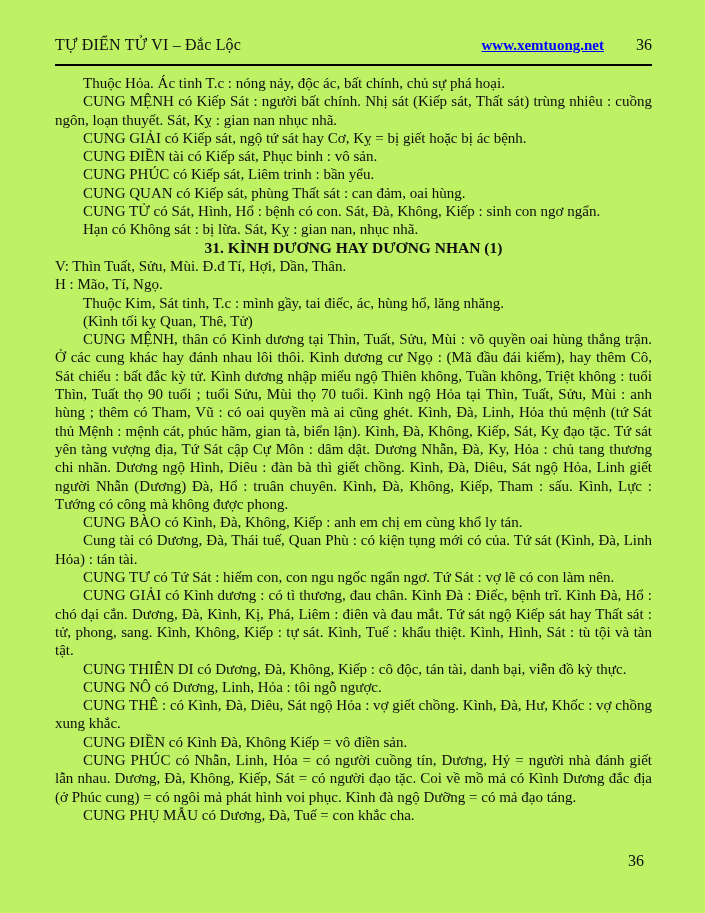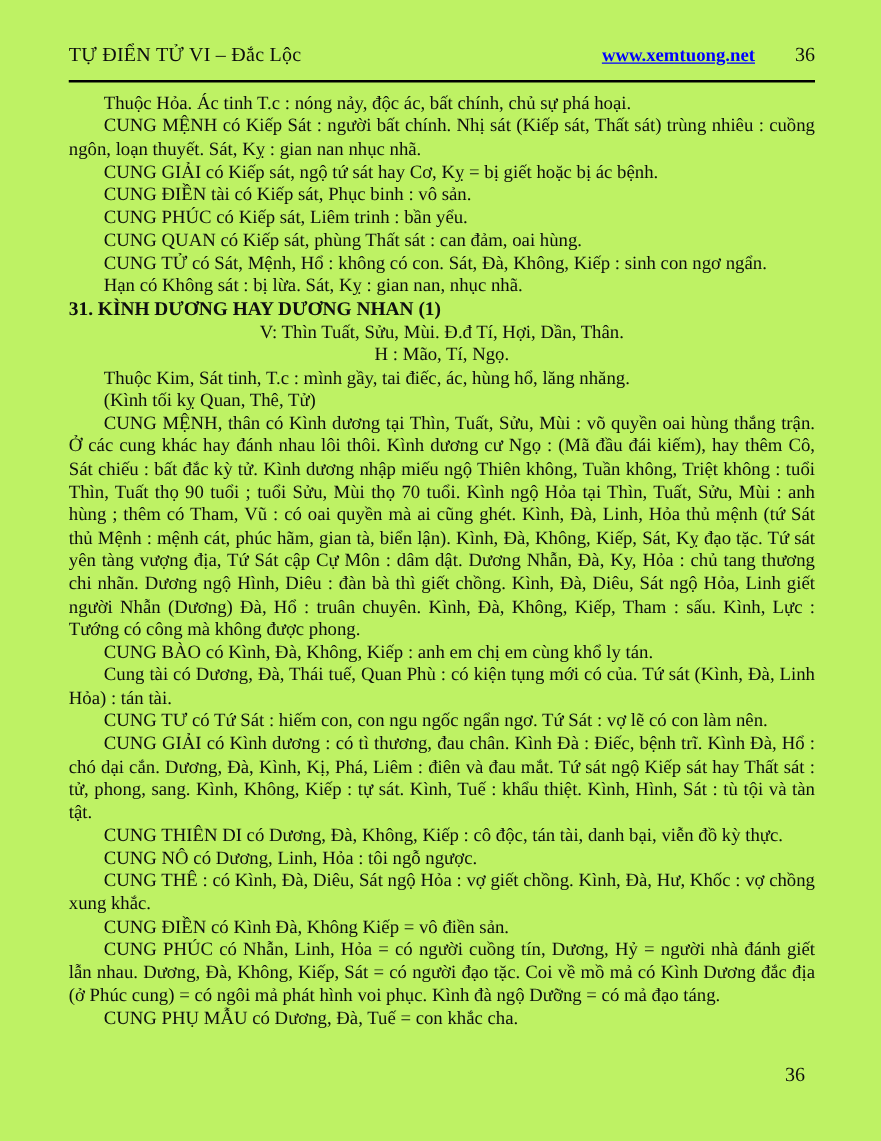--- a/index.html
+++ b/index.html
@@ -32,22 +32,22 @@
   .header-page { font-size: 16px; margin-left: 32px; white-space: nowrap; }
 
   .body-text {
     margin-top: 8px;
     font-size: 15px;
     line-height: 18.3px;
     text-align: justify;
   }
   .body-text p { margin: 0; padding: 0; }
   p.body    { text-indent: 28px; }
-  p.center  { text-align: center; text-indent: 0; }
-  p.heading { text-align: left; text-indent: 0; font-weight: bold; font-size: 15.5px; }
+  p.center  { text-align: left; text-indent: 0; }
+  p.heading { text-align: center; text-indent: 0; font-weight: bold; font-size: 15.5px; }
 
   .footer {
     position: absolute;
     left: 55px; top: 852px;
     width: 597px;
     text-align: right;
     padding-right: 8px;
     box-sizing: border-box;
     font-size: 16px;
   }
@@ -64,21 +64,21 @@
       <span class="header-page">36</span>
     </div>
 
     <div class="body-text">
       <p class="body">Thuộc Hỏa. Ác tinh T.c : nóng nảy, độc ác, bất chính, chủ sự phá hoại.</p>
       <p class="body">CUNG MỆNH có Kiếp Sát : người bất chính. Nhị sát (Kiếp sát, Thất sát) trùng nhiêu : cuồng ngôn, loạn thuyết. Sát, Kỵ : gian nan nhục nhã.</p>
       <p class="body">CUNG GIẢI có Kiếp sát, ngộ tứ sát hay Cơ, Kỵ = bị giết hoặc bị ác bệnh.</p>
       <p class="body">CUNG ĐIỀN tài có Kiếp sát, Phục binh : vô sản.</p>
       <p class="body">CUNG PHÚC có Kiếp sát, Liêm trinh : bần yểu.</p>
       <p class="body">CUNG QUAN có Kiếp sát, phùng Thất sát : can đảm, oai hùng.</p>
-      <p class="body">CUNG TỬ có Sát, Mệnh, Hổ : không có con. Sát, Đà, Không, Kiếp : sinh con ngơ ngẩn.</p>
+      <p class="body">CUNG TỬ có Sát, Hình, Hổ : bệnh có con. Sát, Đà, Không, Kiếp : sinh con ngơ ngẩn.</p>
       <p class="body">Hạn có Không sát : bị lừa. Sát, Kỵ : gian nan, nhục nhã.</p>
       <p class="heading">31. KÌNH DƯƠNG HAY DƯƠNG NHAN (1)</p>
       <p class="center">V: Thìn Tuất, Sửu, Mùi. Đ.đ Tí, Hợi, Dần, Thân.</p>
       <p class="center">H : Mão, Tí, Ngọ.</p>
       <p class="body">Thuộc Kim, Sát tinh, T.c : mình gầy, tai điếc, ác, hùng hổ, lăng nhăng.</p>
       <p class="body">(Kình tối kỵ Quan, Thê, Tử)</p>
       <p class="body">CUNG MỆNH, thân có Kình dương tại Thìn, Tuất, Sửu, Mùi : võ quyền oai hùng thắng trận. Ở các cung khác hay đánh nhau lôi thôi. Kình dương cư Ngọ : (Mã đầu đái kiếm), hay thêm Cô, Sát chiếu : bất đắc kỳ tử. Kình dương nhập miếu ngộ Thiên không, Tuần không, Triệt không : tuổi Thìn, Tuất thọ 90 tuổi ; tuổi Sửu, Mùi thọ 70 tuổi. Kình ngộ Hỏa tại Thìn, Tuất, Sửu, Mùi : anh hùng ; thêm có Tham, Vũ : có oai quyền mà ai cũng ghét. Kình, Đà, Linh, Hỏa thủ mệnh (tứ Sát thủ Mệnh : mệnh cát, phúc hãm, gian tà, biển lận). Kình, Đà, Không, Kiếp, Sát, Kỵ đạo tặc. Tứ sát yên tàng vượng địa, Tứ Sát cập Cự Môn : dâm dật. Dương Nhẫn, Đà, Ky, Hỏa : chủ tang thương chi nhãn. Dương ngộ Hình, Diêu : đàn bà thì giết chồng. Kình, Đà, Diêu, Sát ngộ Hỏa, Linh giết người Nhẫn (Dương) Đà, Hổ : truân chuyên. Kình, Đà, Không, Kiếp, Tham : sấu. Kình, Lực : Tướng có công mà không được phong.</p>
       <p class="body">CUNG BÀO có Kình, Đà, Không, Kiếp : anh em chị em cùng khổ ly tán.</p>
       <p class="body">Cung tài có Dương, Đà, Thái tuế, Quan Phù : có kiện tụng mới có của. Tứ sát (Kình, Đà, Linh Hỏa) : tán tài.</p>
       <p class="body">CUNG TƯ có Tứ Sát : hiếm con, con ngu ngốc ngẩn ngơ. Tứ Sát : vợ lẽ có con làm nên.</p>

